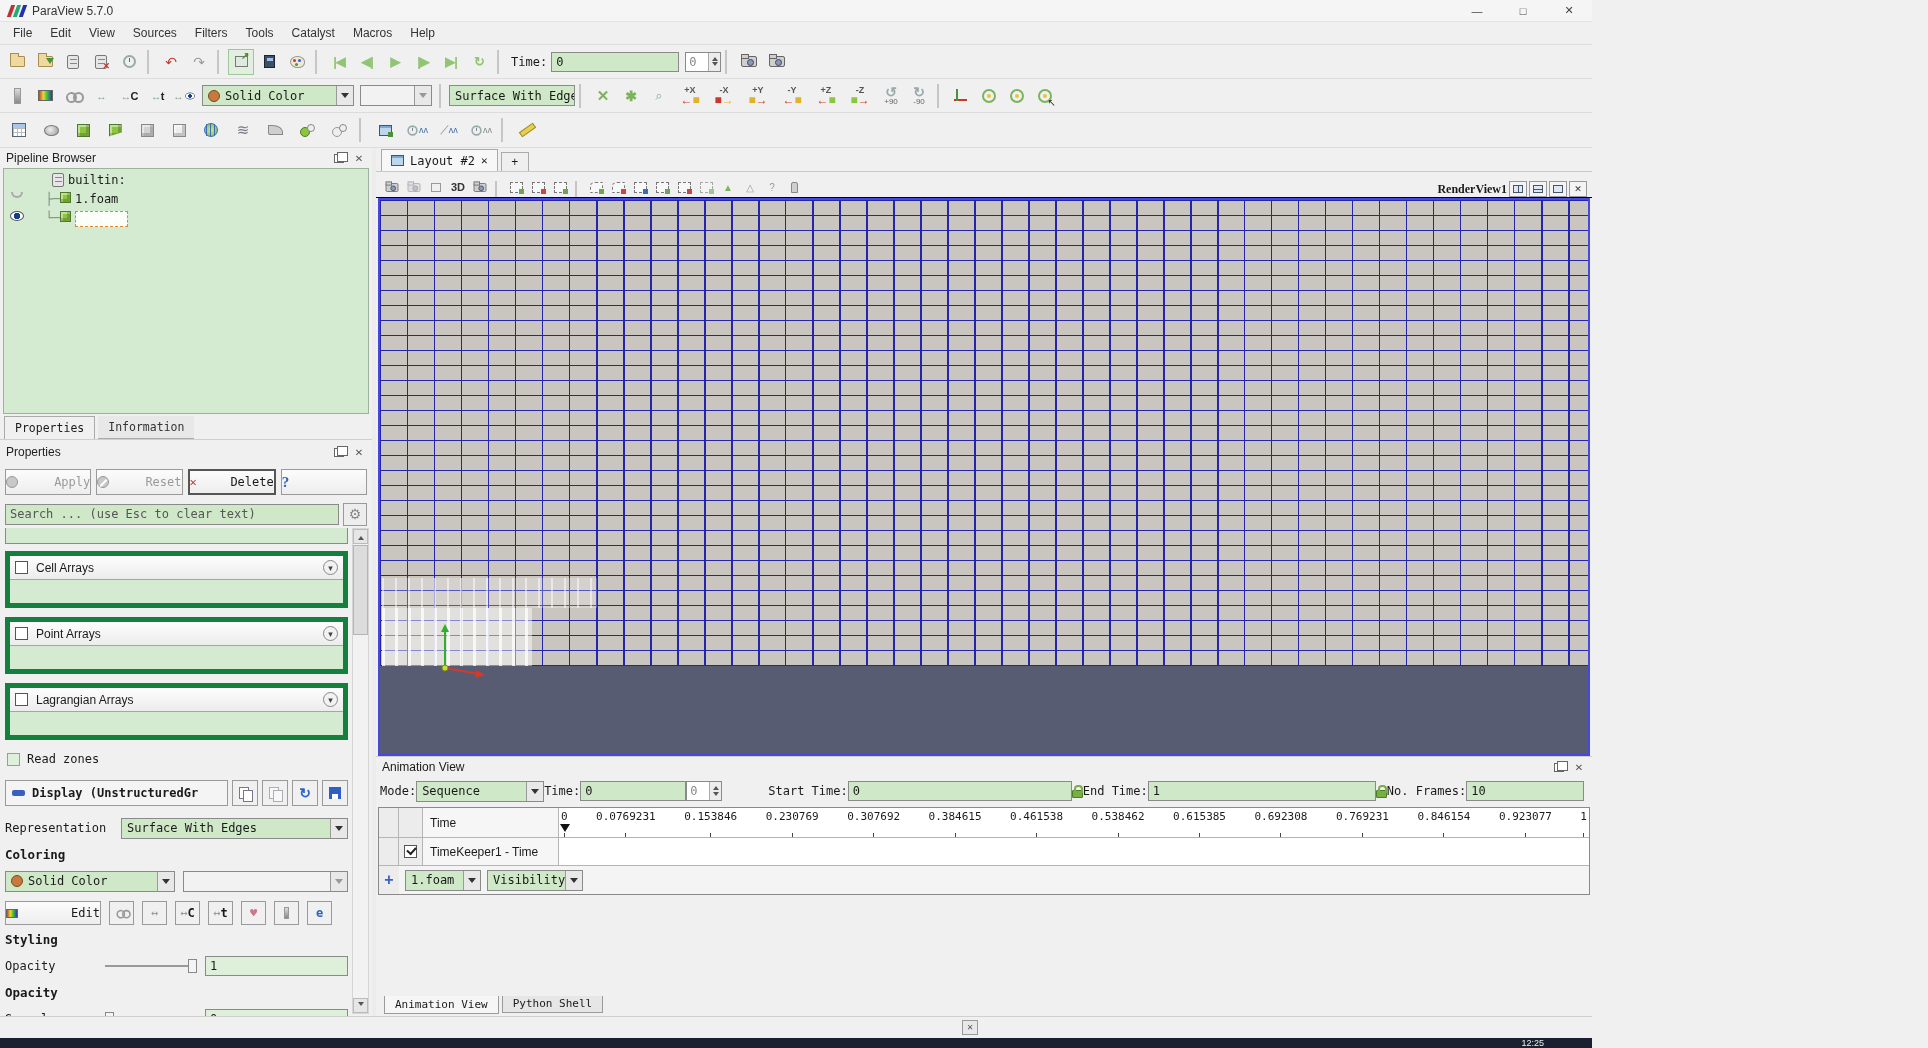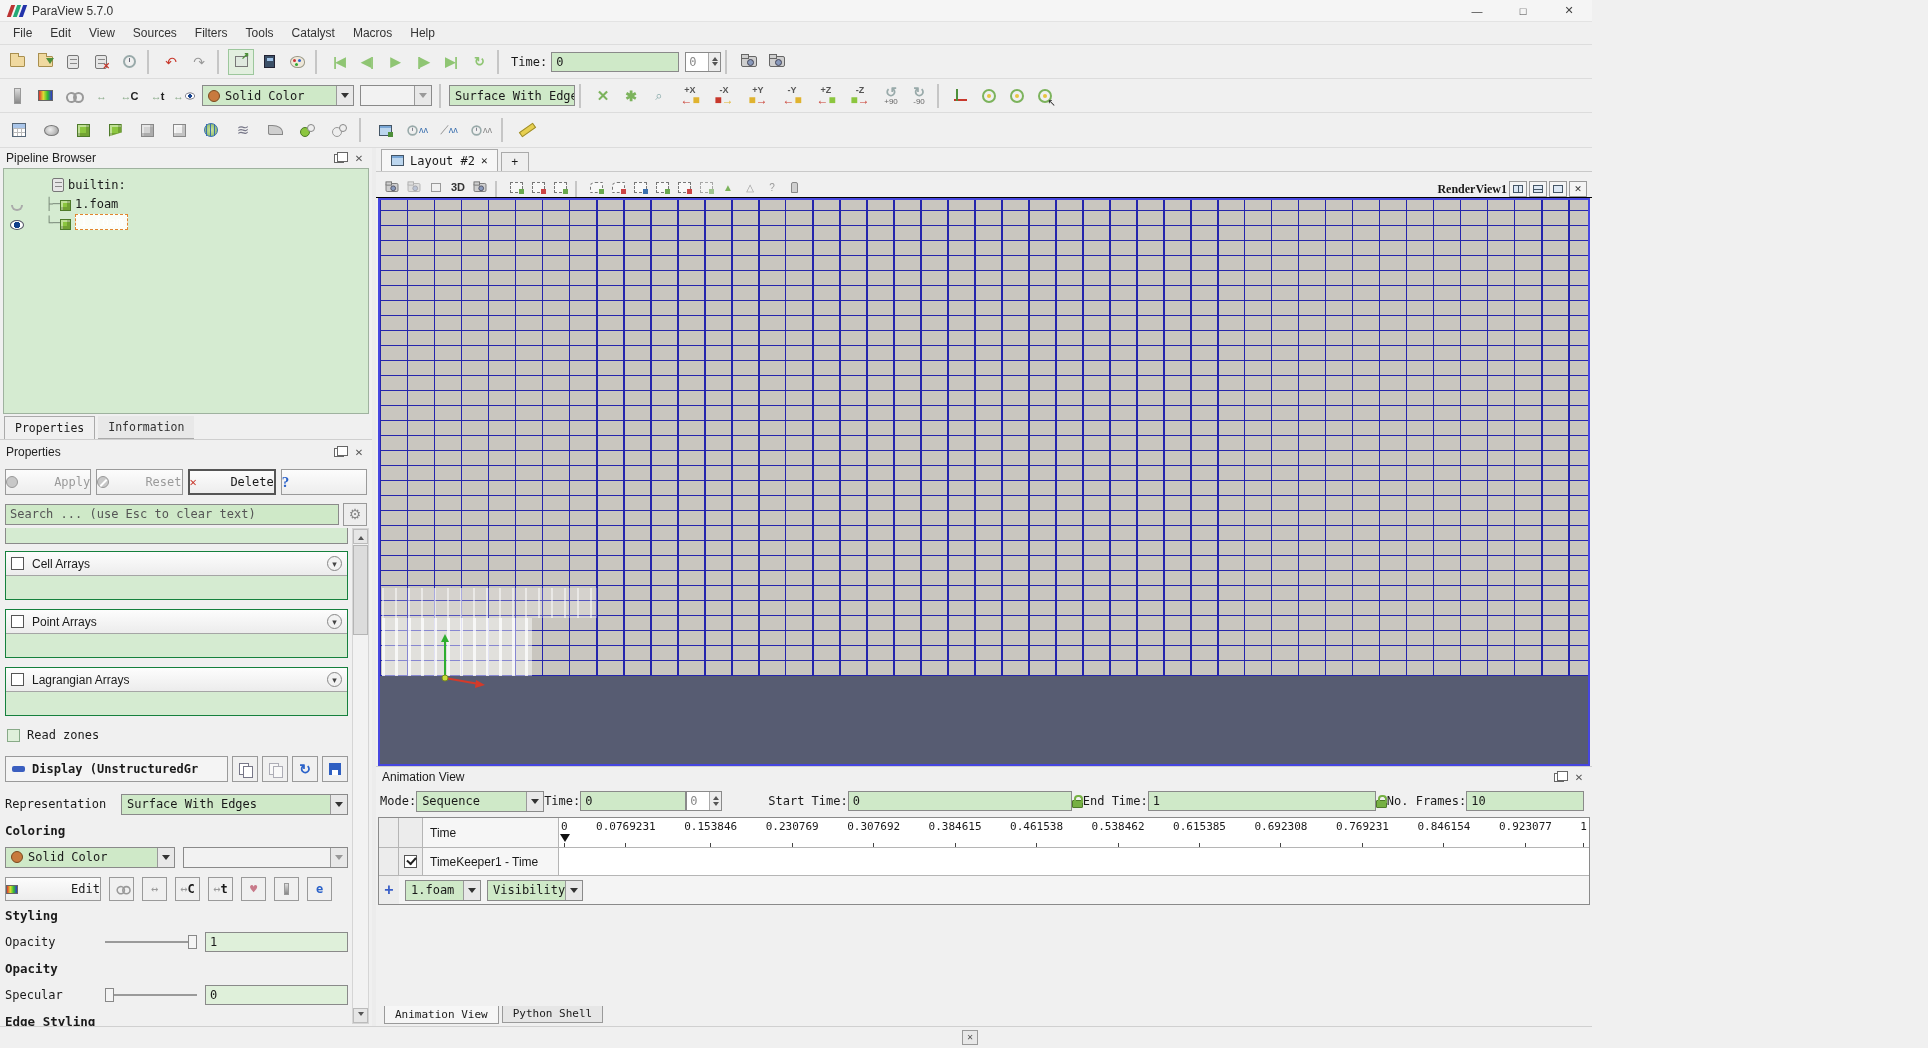--- a/index.html
+++ b/index.html
@@ -108,21 +108,21 @@
 .mini{width:20px;height:20px;min-width:20px;display:flex;align-items:center;justify-content:center;margin:0 1px;font-size:10px}
 .cb{width:13px;height:13px;border:1px solid #555;background:#fff;position:relative;flex:none}
 .cb.greenbg{background:#dff0da;border-color:#8a8}
 .cb.checked::after{content:"";position:absolute;left:2px;top:1px;width:7px;height:4px;border-left:2px solid #222;border-bottom:2px solid #222;transform:rotate(-48deg)}
 
 .main{flex:1;display:flex;min-height:0}
 .left{width:376px;flex:none;display:flex;flex-direction:column;border-right:4px solid #ececec;background:#f0f0f0}
 .panel-title{height:20px;display:flex;align-items:center;padding:0 6px;color:#222;font-size:12px}
 .mini-wbtn{width:14px;height:13px;display:flex;align-items:center;justify-content:center;margin-left:6px;color:#555;font-size:10px}
 .pb-tree{height:246px;margin:0 3px;background:#d5ebd1;border:1px solid #9fb29f;font-family:"DejaVu Sans Mono",monospace;padding-top:4px;position:relative}
-.tree-row{display:flex;align-items:flex-end;height:19px}
+.tree-row{display:flex;align-items:flex-start;height:19px}
 .gutter{width:26px;display:flex;justify-content:center;flex:none}
 .tree-pre{color:#7a8a7a;width:30px;text-align:right;flex:none}
 .tree-label{margin-left:4px;white-space:nowrap}
 .edit-box{background:#fbfdf8;border:1px dashed #e2862e;color:#fff;padding:0 4px;margin-left:4px}
 
 .panel-tabs{height:26px;display:flex;align-items:flex-end;padding-left:4px;border-bottom:1px solid #cfcfcf}
 .ptab{font-family:"DejaVu Sans Mono",monospace;font-size:11.5px;padding:4px 10px;border-right:1px solid #aaa;border-top:1px solid #aaa;border-left:1px solid #aaa;background:#f0f0f0;margin-right:3px}
 .ptab.inactive{border:none;border-bottom:1px solid #aaa;background:#e8e8e8;color:#333}
 
 .props-btnrow{height:36px;display:flex;align-items:center;gap:5px;padding:0 5px}
@@ -131,21 +131,21 @@
 .pbtn.default{border:2px solid #555}
 .circle-ic{width:12px;height:12px;border-radius:50%;background:#c8c8c8;border:1px solid #999;position:relative}
 .circle-ic.slash::after{content:"";position:absolute;left:1px;top:5px;width:9px;height:2px;background:#fff;transform:rotate(-45deg)}
 .search-row{height:28px;display:flex;align-items:center;gap:4px;padding:0 5px}
 .search-box{flex:1;height:21px;background:#cfe9c8;border:1px solid #8a8a8a;display:flex;align-items:center;padding:0 4px;color:#555;font-family:"DejaVu Sans Mono",monospace;white-space:nowrap;overflow:hidden}
 .gear-btn{width:24px;height:23px;border:1px solid #9a9a9a;background:#ededed;display:flex;align-items:center;justify-content:center;color:#888;font-size:14px}
 .props-scroll{flex:1;position:relative;padding:0 24px 0 5px;overflow:hidden}
 .vscroll{position:absolute;right:3px;top:0;bottom:2px;width:17px;background:#f2f2f2;border:1px solid #d5d5d5}
 .vs-arrow{position:absolute;left:0;width:15px;height:15px;background:#e6e6e6;border:1px solid #bbb;display:flex;align-items:center;justify-content:center}
 .vs-thumb{position:absolute;left:0;top:16px;width:15px;height:90px;background:#dcdcdc;border:1px solid #b5b5b5}
-.group{border:1px solid #15803d;margin-bottom:9px;background:#d5ebd1}
+.group{border:5px solid #15803d;margin-bottom:9px;background:#d5ebd1}
 .group-h{height:24px;background:linear-gradient(#fdfdfd,#ececec);border-bottom:1px solid #a5a5a5;display:flex;align-items:center;gap:8px;padding:0 5px}
 .group-h .lbl{flex:1}
 .circ-btn{width:15px;height:15px;border-radius:50%;border:1px solid #888;background:#f2f2f2;display:flex;align-items:center;justify-content:center;font-size:9px;color:#444}
 .group-body{height:23px}
 .group-clip{height:16px;overflow:hidden;border:1px solid #8a8a8a;border-top:none;background:#d5ebd1;margin-bottom:7px}
 .chk-row{display:flex;align-items:center;gap:7px;height:20px;margin:2px 2px 10px 2px;font-family:"DejaVu Sans Mono",monospace}
 .display-h{height:28px;display:flex;align-items:center;gap:4px;margin-bottom:8px}
 .display-title{flex:1;height:26px;border:1px solid #9a9a9a;background:#f4f4f4;display:flex;align-items:center;gap:7px;padding:0 6px;font-family:"DejaVu Sans Mono",monospace;font-weight:bold;white-space:nowrap;overflow:hidden}
 .blue-dash{width:13px;height:6px;background:#3b5fc0;border-radius:2px;flex:none}
 .sq-btn{width:26px;height:26px;border:1px solid #9a9a9a;background:#f0f0f0;display:flex;align-items:center;justify-content:center;flex:none}
@@ -892,13 +892,16 @@
         <span class="atab">Animation View</span>
         <span class="atab inactive">Python Shell</span>
       </div>
     </div>
   </div>
 
   <div class="statusbar">
     <span class="abort-btn">✕</span>
   </div>
 
+  <div class="taskbar">
+    <span>12:25</span>
+  </div>
 </div>
 
 </body></html>

